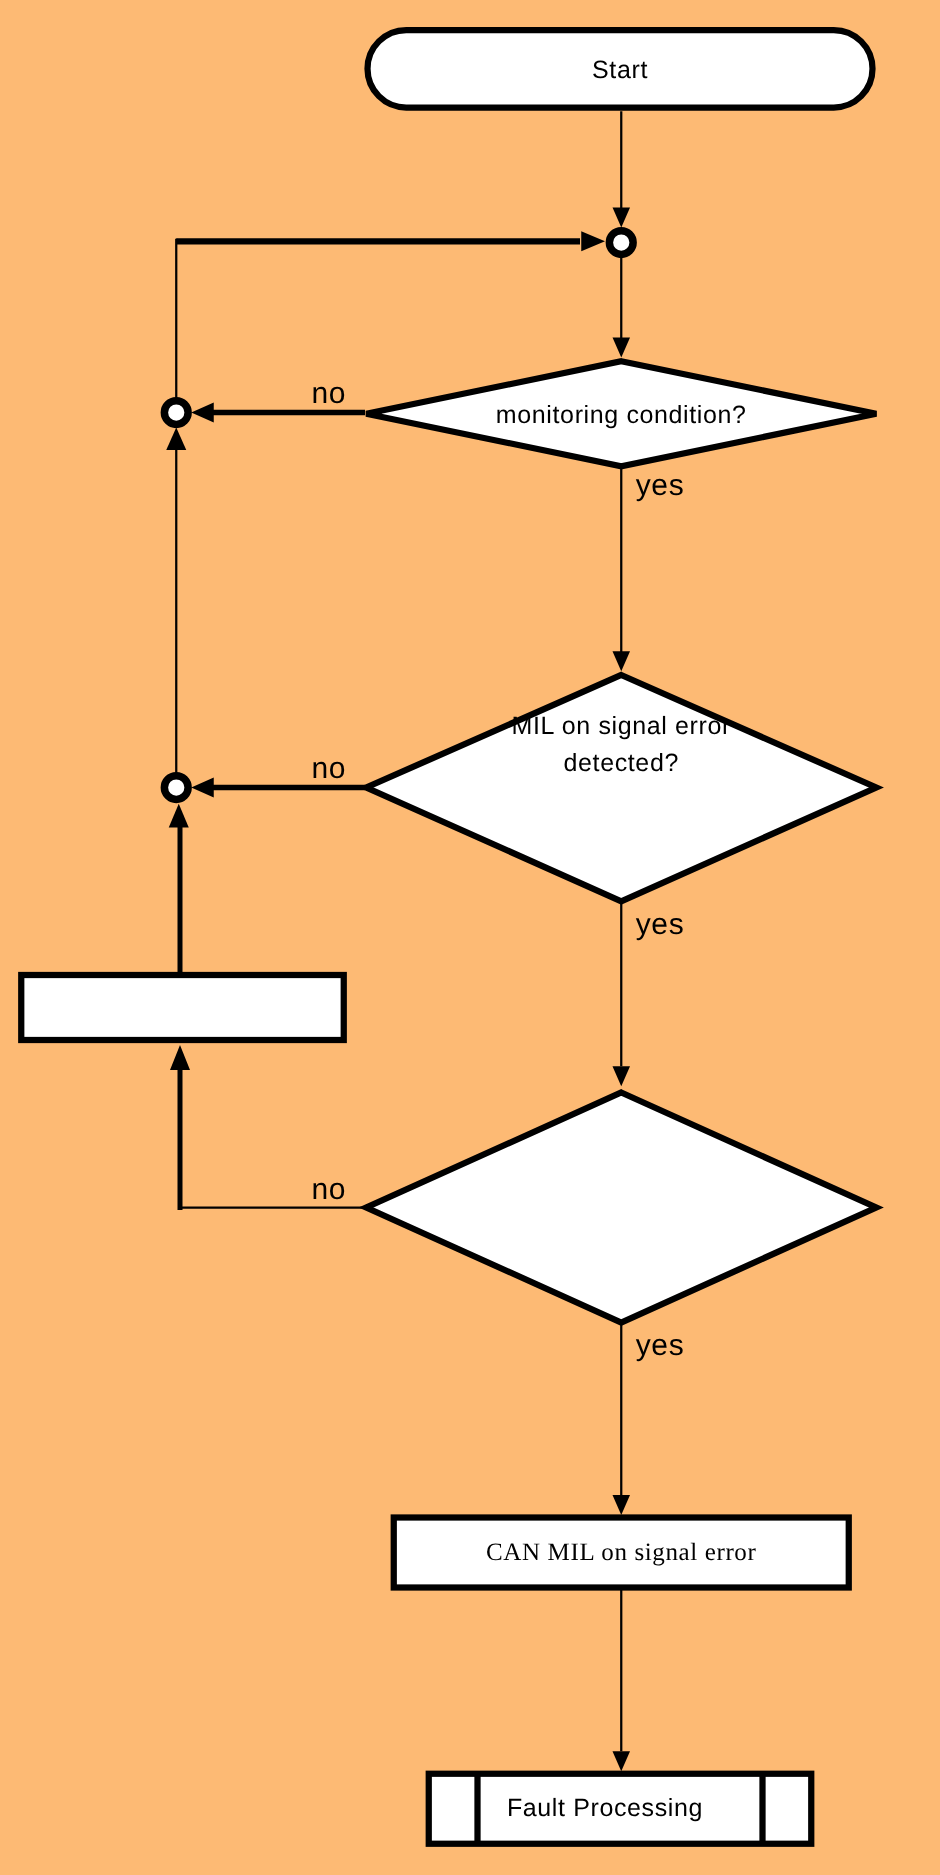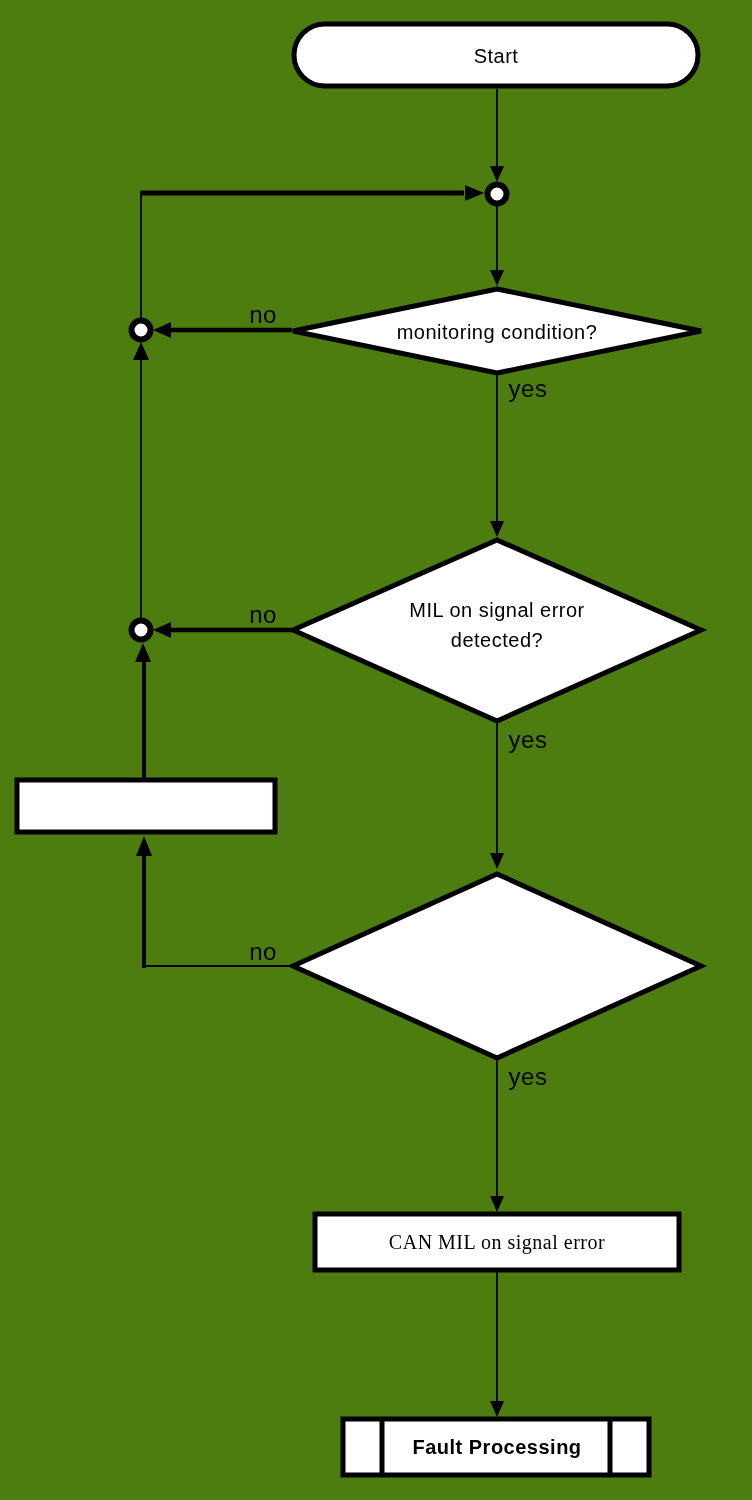--- a/index.html
+++ b/index.html
@@ -4,21 +4,21 @@
 <style>
   html, body {
     margin: 0;
     padding: 0;
     background: #ffffff;
   }
   .canvas {
     position: relative;
     width: 752px;
     height: 1500px;
-    background: #4d7c0f;
+    background: #fdba74;
     font-family: "Liberation Sans", sans-serif;
     overflow: hidden;
   }
   .canvas svg {
     position: absolute;
     left: 0;
     top: 0;
   }
   .lbl {
     position: absolute;
@@ -83,30 +83,30 @@
     <polygon points="497,869 490,853 504,853" fill="#000"></polygon>
     <polygon points="144,836 136,856 152,856" fill="#000"></polygon>
     <polygon points="497,1212 490,1196 504,1196" fill="#000"></polygon>
     <polygon points="497,1417 490,1401 504,1401" fill="#000"></polygon>
   </svg>
 
   <div class="lbl" style="left:496px; top:56px;">Start</div>
 
   <div class="lbl" style="left:497px; top:332px;">monitoring condition?</div>
 
-  <div class="lbl" style="left:497px; top:625px;">
+  <div class="lbl" style="left:497px; top:596px;">
     <div>MIL on signal error</div>
     <div>detected?</div>
   </div>
 
 
 
   <div class="lbl" style="left:497px; top:1242px;font-family:Liberation Serif, serif;">CAN MIL on signal error</div>
 
-  <div class="lbl" style="left:497px; top:1447px;font-weight:bold;">Fault Processing</div>
+  <div class="lbl" style="left:484px; top:1447px;">Fault Processing</div>
 
   <div class="lbl lbl-small" style="left:263px; top:315px;">no</div>
   <div class="lbl lbl-small" style="left:528px; top:389px;">yes</div>
 
   <div class="lbl lbl-small" style="left:263px; top:615px;">no</div>
   <div class="lbl lbl-small" style="left:528px; top:740px;">yes</div>
 
   <div class="lbl lbl-small" style="left:263px; top:952px;">no</div>
   <div class="lbl lbl-small" style="left:528px; top:1077px;">yes</div>
 

